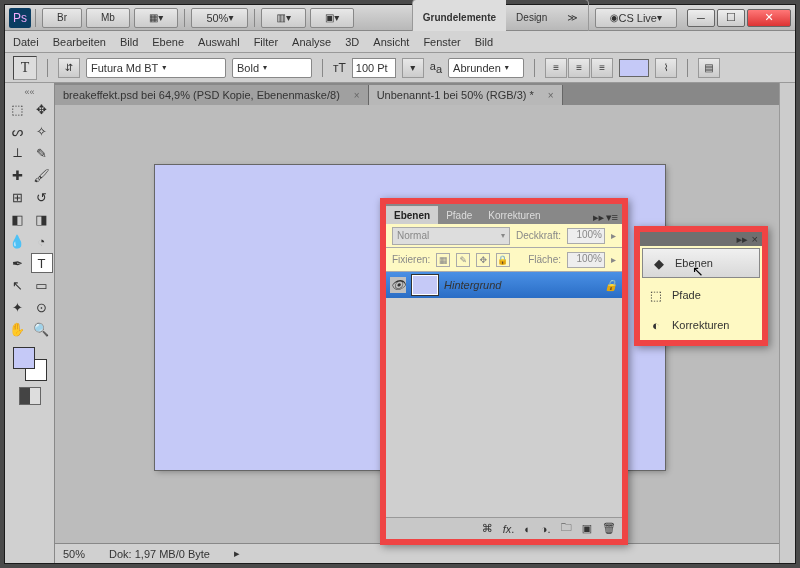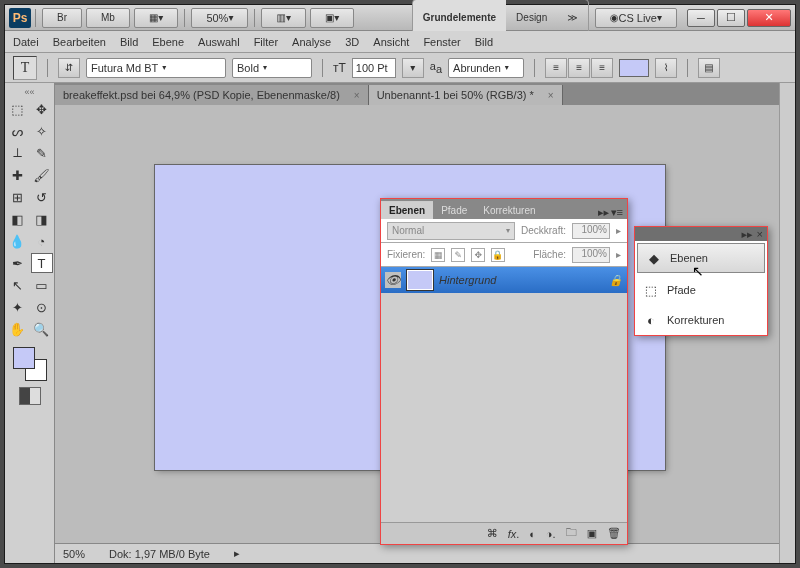--- a/index.html
+++ b/index.html
@@ -1,19 +1,19 @@
 <!DOCTYPE html>
 <html><head>
 <meta charset="utf-8">
 <style>
 *{margin:0;padding:0;box-sizing:border-box;font-family:Tahoma,Arial,sans-serif;font-size:11px;color:#333;user-select:none}
 body{background:#4a4a4a;width:800px;height:568px;overflow:hidden;position:relative}
 .win{position:absolute;left:4px;top:4px;right:4px;bottom:4px;background:#bcbcbc;border:1px solid #1a1a1a;display:flex;flex-direction:column}
 .titlebar{height:26px;background:linear-gradient(#d8d8d8,#b8b8b8);display:flex;align-items:center;padding:0 4px;border-bottom:1px solid #888}
-.ps-logo{width:22px;height:20px;background:#0a3d62;color:#fdba74;display:flex;align-items:center;justify-content:center;font-weight:bold;font-size:12px;border-radius:2px}
+.ps-logo{width:22px;height:20px;background:#0a3d62;color:#f0abfc;display:flex;align-items:center;justify-content:center;font-weight:normal;font-size:12px;border-radius:2px}
 .tb-btn{height:20px;padding:0 14px;margin:0 2px;background:linear-gradient(#e8e8e8,#ccc);border:1px solid #888;border-radius:2px;display:flex;align-items:center;font-size:10px}
 .tb-sep{width:1px;height:18px;background:#888;margin:0 4px}
 .spacer{flex:1}
 .seg{display:flex;border:1px solid #999;border-radius:4px;overflow:hidden;height:38px}
 .seg>div{padding:0 10px;display:flex;align-items:center;font-size:10px}
 .seg .act{background:#ddd;font-weight:bold}
 .winbtns{display:flex;gap:2px;margin-left:8px}
 .winbtn{width:28px;height:18px;border:1px solid #666;border-radius:2px;display:flex;align-items:center;justify-content:center;font-size:11px}
 .winbtn.cl{background:linear-gradient(#f77,#d33);color:#fff;width:44px}
 .winbtn.mn{background:linear-gradient(#eee,#ccc)}
@@ -40,21 +40,21 @@
 .tabs{height:22px;background:#888;display:flex;align-items:flex-end}
 .tab{height:20px;padding:0 8px;display:flex;align-items:center;gap:14px;font-size:10px;border-right:1px solid #666}
 .tab.inact{background:#a0a0a0;color:#333}
 .tab.act{background:#b8b8b8;color:#222}
 .tab .x{font-size:10px;color:#666}
 .canvas-wrap{flex:1;background:#bcbcbc;position:relative;overflow:hidden}
 .canvas{position:absolute;left:100px;top:60px;width:510px;height:305px;background:#c5c9f7;box-shadow:0 0 0 1px #666,2px 2px 6px rgba(0,0,0,.3)}
 .status{height:20px;background:#d0d0d0;border-top:1px solid #888;display:flex;align-items:center;padding:0 8px;gap:24px;font-size:10px}
 .vscroll{width:16px;background:#ccc;border-left:1px solid #999}
 
-.panel{position:absolute;background:#ffffff;border:1px solid #ef4444;box-shadow:2px 2px 8px rgba(0,0,0,.4)}
+.panel{position:absolute;background:#fef9c3;border:6px solid #ef4444;box-shadow:2px 2px 8px rgba(0,0,0,.4)}
 .layers-panel{left:380px;top:198px;width:248px;height:347px}
 .ptabs{height:20px;background:#888;display:flex;align-items:flex-end}
 .ptab{height:18px;padding:0 8px;display:flex;align-items:center;font-size:10px;color:#ddd;background:#888}
 .ptab.act{background:#cfcfcf;color:#222;font-weight:bold;border-top:1px solid #ccc}
 .pmenu{margin-left:auto;display:flex;gap:2px;padding-right:4px;color:#ccc;font-size:9px}
 .prow{height:24px;display:flex;align-items:center;padding:0 6px;gap:6px;border-bottom:1px solid #aaa}
 .prow .lbl{font-size:10px;color:#888}
 .prow .sel2{flex:1;height:18px;background:#ddd;border:1px solid #aaa;display:flex;align-items:center;padding:0 4px;font-size:10px;color:#888}
 .prow .sel2::after{content:"▾";margin-left:auto;font-size:8px}
 .prow .pct{width:38px;height:16px;background:#eee;border:1px solid #aaa;font-size:10px;text-align:right;padding:0 2px;color:#888}

